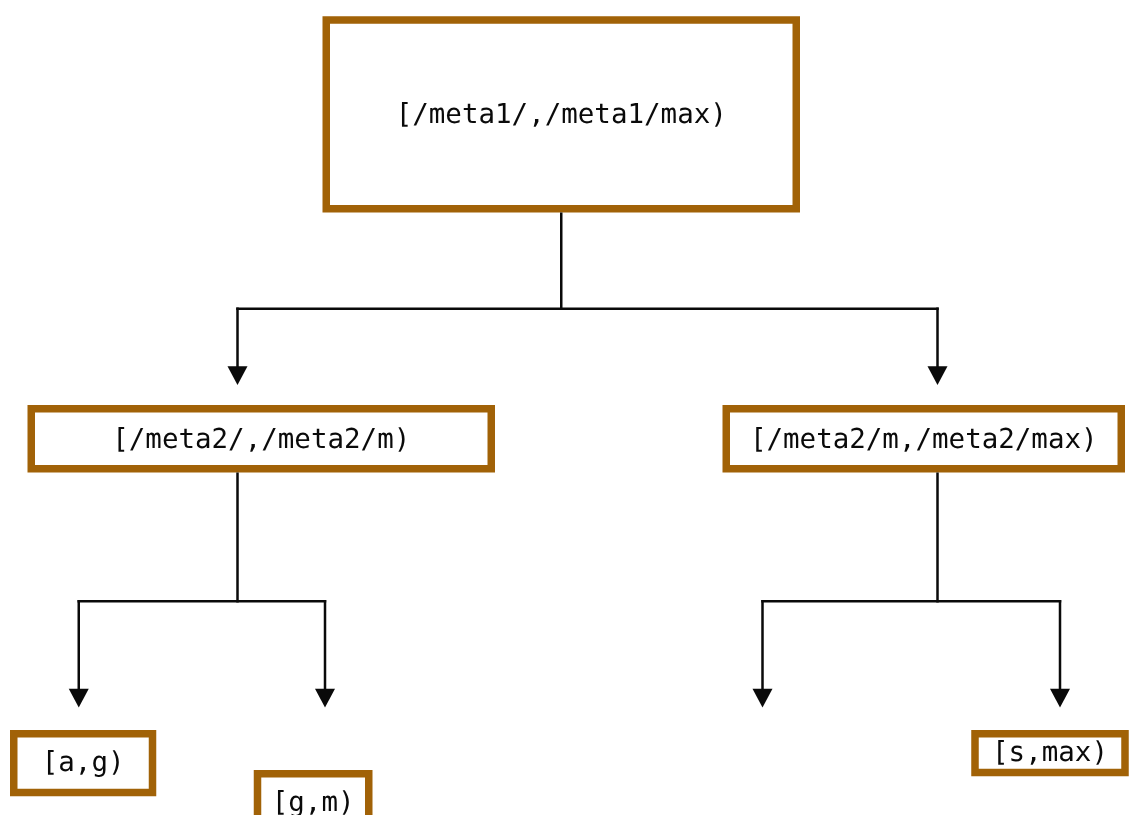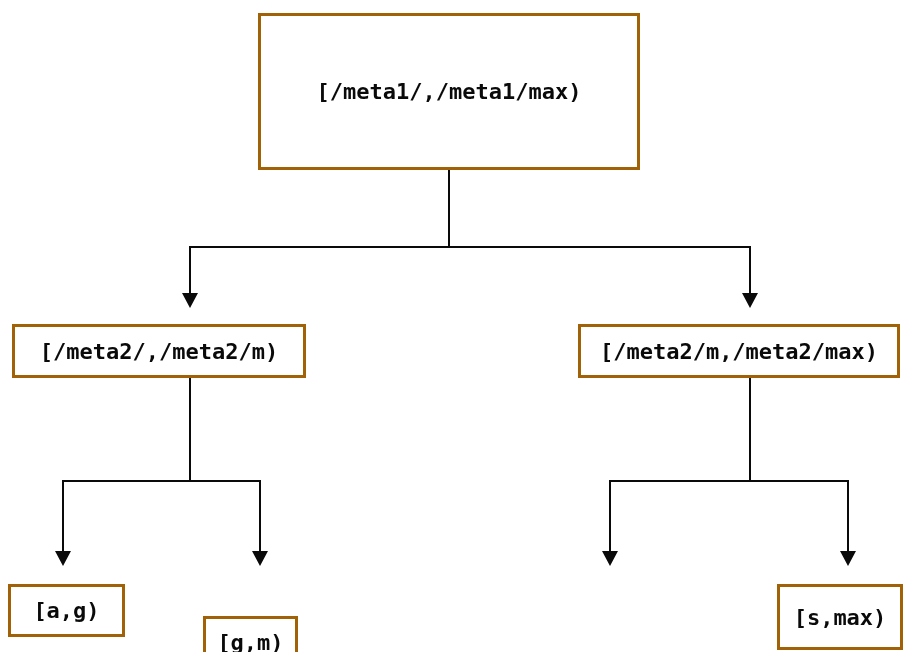--- a/index.html
+++ b/index.html
@@ -11,52 +11,51 @@
     position: relative;
     width: 912px;
     height: 652px;
     background: #ffffff;
     overflow: hidden;
     font-family: "DejaVu Sans Mono", "Liberation Mono", monospace;
   }
   .node {
     position: absolute;
     box-sizing: border-box;
-    border: 3px solid #a16207;
+    border: 6px solid #a16207;
     background: #ffffff;
     display: flex;
     align-items: center;
     justify-content: center;
     font-size: 22px;
     color: #0a0a0a;
     white-space: nowrap;
     letter-spacing: 0;
-    font-weight: bold;
   }
   .line {
     position: absolute;
     background: #0a0a0a;
   }
   .arrow-down {
     position: absolute;
     width: 0;
     height: 0;
     border-left: 8px solid transparent;
     border-right: 8px solid transparent;
     border-top: 15px solid #0a0a0a;
   }
 
   
   #node-root { left: 258px; top: 13px;  width: 382px; height: 157px; }
-  #node-l    { left: 12px;  top: 324px; width: 294px; height: 54px; }
+  #node-l    { left: 22px;  top: 324px; width: 374px; height: 54px; }
   #node-r    { left: 578px; top: 324px; width: 322px; height: 54px; }
   #node-ll   { left: 8px;   top: 584px; width: 117px; height: 53px; }
   #node-lr   { left: 203px; top: 584px; width: 95px;  height: 53px; margin-top: 32px; }
   #node-rl   { left: 553px; top: 584px; width: 100px; height: 53px; }
-  #node-rr   { left: 777px; top: 584px; width: 126px; height: 66px; }
+  #node-rr   { left: 777px; top: 584px; width: 126px; height: 37px; }
 
   
   #c-root-v   { left: 448px; top: 170px; width: 2px;   height: 77px; }
   #c-root-h   { left: 189px; top: 246px; width: 562px; height: 2px; }
   #c-root-lv  { left: 189px; top: 246px; width: 2px;   height: 48px; }
   #c-root-rv  { left: 749px; top: 246px; width: 2px;   height: 48px; }
   #a-root-l   { left: 182px; top: 293px; }
   #a-root-r   { left: 742px; top: 293px; }
 
   

